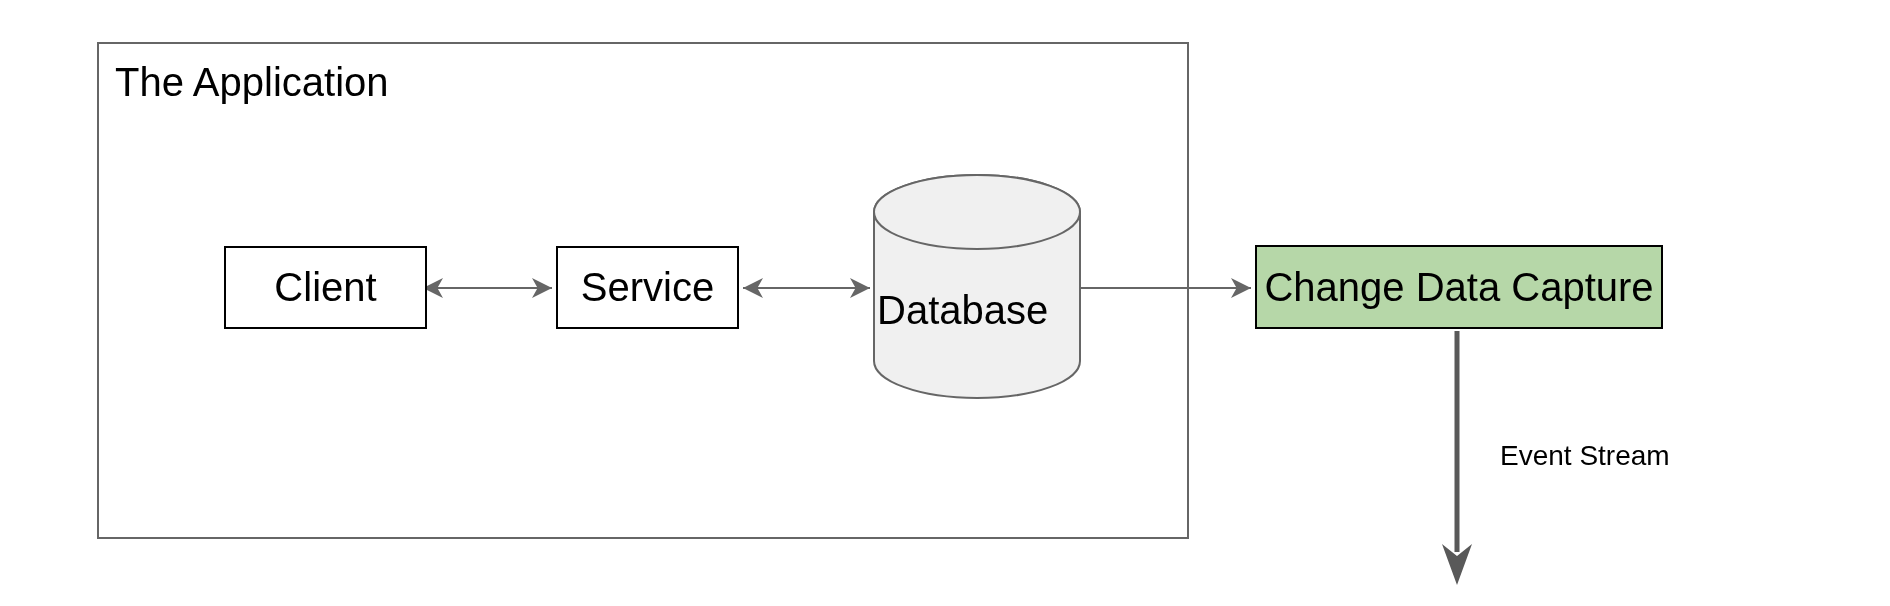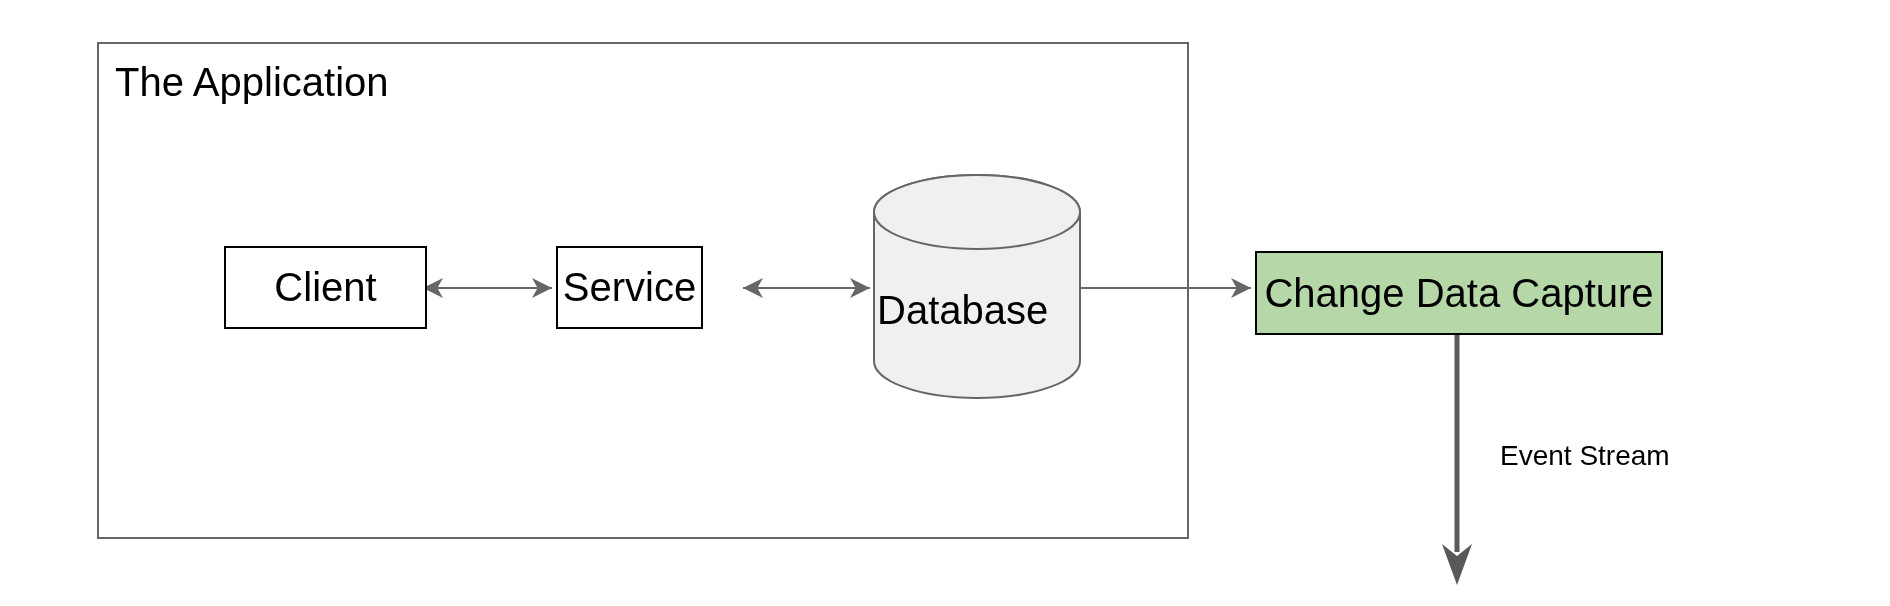--- a/index.html
+++ b/index.html
@@ -41,22 +41,22 @@
     box-sizing: border-box;
     border: 2px solid #000000;
     background: #ffffff;
     display: flex;
     align-items: center;
     justify-content: center;
     font-size: 40px;
     white-space: nowrap;
   }
   .node-client  { left: 216px;  top: 246px; width: 203px; height: 83px; margin-left: 8px; }
-  .node-service { left: 556px;  top: 246px; width: 147px; height: 83px; }
-  .node-cdc     { left: 1255px; top: 251px; width: 408px; height: 84px; background: #b6d7a8; }
+  .node-service { left: 556px;  top: 246px; width: 183px; height: 83px; }
+  .node-cdc     { left: 1255px; top: 245px; width: 408px; height: 84px; background: #b6d7a8; }
 
   
   .db-label {
     left: 877px;
     top: 288px;
     width: 200px;
     text-align: left;
     font-size: 40px;
     white-space: nowrap;
   }

